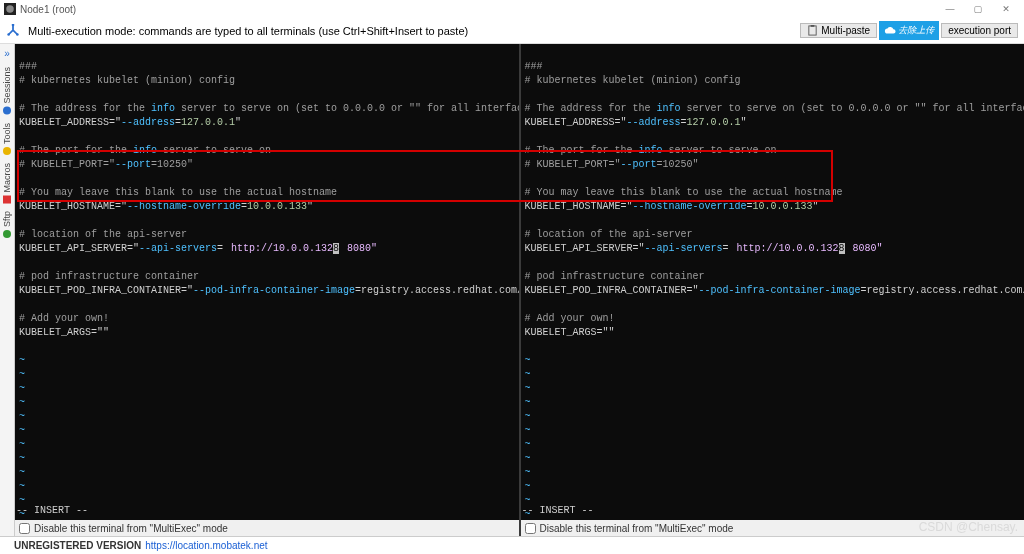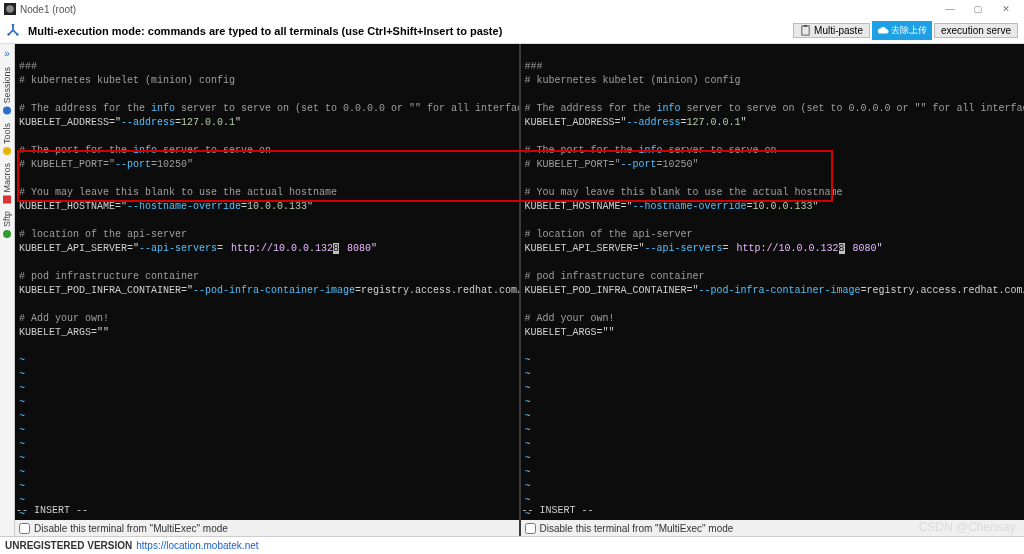--- a/index.html
+++ b/index.html
@@ -5,24 +5,24 @@
 * { margin: 0; padding: 0; box-sizing: border-box; }
 body { font-family: "Segoe UI", Tahoma, sans-serif; font-size: 11px; background: #f0f0f0; width: 1024px; height: 554px; overflow: hidden; display: flex; flex-direction: column; }
 
 .title-bar { height: 18px; background: #fff; display: flex; align-items: center; padding: 1px 4px; font-size: 10px; color: #555; }
 .title-bar .logo { width: 12px; height: 12px; margin-right: 4px; }
 .win-controls { margin-left: auto; display: flex; gap: 0; }
 .win-btn { width: 28px; height: 18px; display: flex; align-items: center; justify-content: center; color: #777; font-size: 9px; }
 
 .banner { height: 26px; background: #fff; display: flex; align-items: center; padding: 0 6px; border-bottom: 1px solid #ddd; }
 .banner .fork-icon { width: 14px; height: 14px; margin-right: 8px; color: #2a6ecf; }
-.banner-text { font-weight: bold; font-size: 11px; }
+.banner-text { font-weight: normal; font-size: 11px; }
 .banner-right { margin-left: auto; display: flex; align-items: center; gap: 2px; }
 .btn-multi { background: #e9e9e9; border: 1px solid #bbb; padding: 1px 6px; font-size: 10px; display: flex; align-items: center; gap: 3px; }
-.btn-cloud { background: #1ea0e6; color: #fff; border: 1px solid #1ea0e6; padding: 2px 4px; font-size: 9px; display: flex; align-items: center; gap: 2px; }
+.btn-cloud { background: #1ea0e6; color: #fff; border: 1px solid #1ea0e6; padding: 2px 4px; font-size: 9px; display: flex; align-items: center; gap: 2px; font-style: italic; }
 .btn-exit { background: #e9e9e9; border: 1px solid #bbb; padding: 1px 6px; font-size: 10px; }
 
 .main { flex: 1; display: flex; background: #0c0c0c; min-height: 0; }
 .side-tabs { width: 15px; background: #f4f4f4; border-right: 1px solid #ccc; display: flex; flex-direction: column; align-items: center; padding-top: 4px; gap: 8px; }
 .side-tab { writing-mode: vertical-rl; transform: rotate(180deg); font-size: 9px; color: #444; display: flex; align-items: center; gap: 3px; cursor: pointer; }
 .side-icon { width: 8px; height: 8px; display:inline-block; }
 .ic-blue { background:#2a6ecf; border-radius:50%; }
 .ic-yellow { background:#e9b400; border-radius:50%; }
 .ic-red { background:#d33; }
 .ic-green { background:#393; border-radius:50%; }
@@ -39,21 +39,21 @@
 .term .c-num { color: #b5cea8; text-align: right; }
 .term .c-eq { color: #d0d0d0; }
 .term .c-tilde { color: #4fc1ff; }
 .term .cursor { background: #c0c0c0; color:#0c0c0c; }
 .highlight-box { position: absolute; border: 2px solid #d40000; pointer-events: none; }
 .insert-line { position: absolute; bottom: 2px; left: 1px; margin-top: 42px; }
 
 .pane-footer { height: 16px; background: #f0f0f0; display: flex; align-items: center; padding: 0 4px; font-size: 10px; color: #333; gap: 4px; }
 .pane-footer input[type=checkbox] { width: 11px; height: 11px; }
 
-.status-bar { height: 18px; background: #fff; border-top: 1px solid #ccc; display: flex; align-items: center; padding: 0 5px; font-size: 10px; color: #333; }
+.status-bar { height: 18px; background: #fff; border-top: 1px solid #ccc; display: flex; align-items: center; padding: 0 14px; font-size: 10px; color: #333; }
 .status-bar .unreg { font-weight: bold; }
 .status-bar a { color: #1a5fd4; text-decoration: none; margin-left: 4px; }
 
 .watermark { position: fixed; right: 6px; bottom: 20px; font-size: 12px; color: rgba(200,200,200,0.55); font-family: sans-serif; }
 </style>
 </head>
 <body>
 
 <div class="title-bar">
   <svg class="logo" viewBox="0 0 16 16">
@@ -84,21 +84,21 @@
         </svg>
       <span>Multi-paste</span>
     </div>
     <div class="btn-cloud">
       <svg width="12" height="10" viewBox="0 0 14 10">
           <path d="M4 8a3 3 0 010-6 4 4 0 017 1 2.5 2.5 0 010 5z" fill="#fff"></path>
         </svg>
       <span>去除上传</span>
     </div>
     <div class="btn-exit">
-      <span>execution serve</span>
+      <span>execution port</span>
     </div>
   </div>
 </div>
 
 <div class="main">
   <div class="side-tabs">
     <span class="collapse-arrow">»</span>
     <div class="side-tab">
         <span class="side-icon ic-blue"></span>
         <span>Sessions</span>

